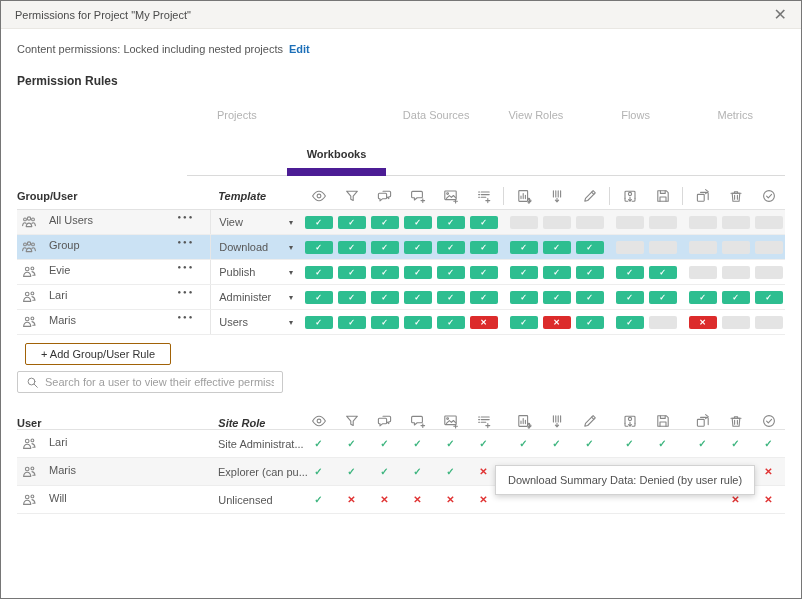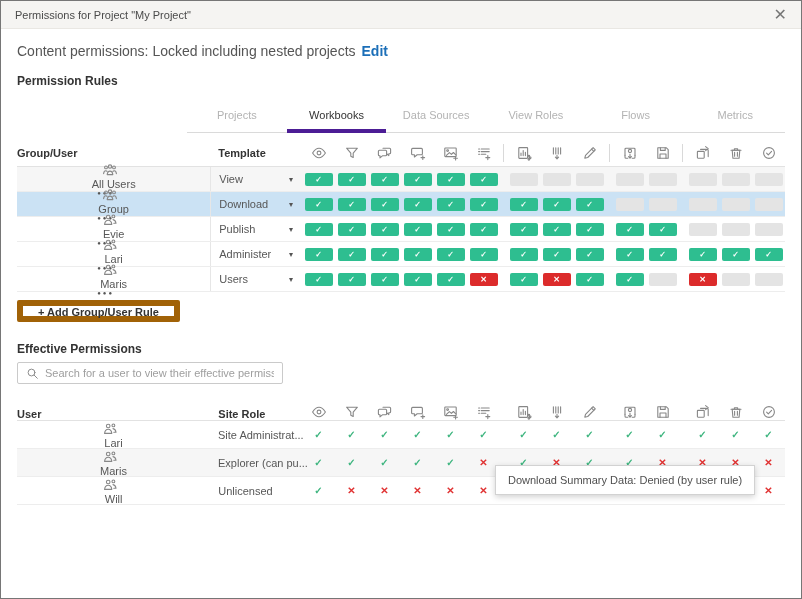--- a/index.html
+++ b/index.html
@@ -17,53 +17,53 @@
   }
   .titlebar {
     height: 28px; background: #f5f4f2;
     border-bottom: 1px solid #e9e7e3;
     display: flex; align-items: center; justify-content: space-between;
     padding: 0 14px;
   }
   .title { font-size: 11px; color: #4a4a4a; }
   .close-btn { font-size: 16px; line-height: 16px; color: #767676; cursor: pointer; font-weight: 300; }
   .content { padding: 14px 16px 0 16px; }
-  .cp-line { font-size: 14px; color: #555; height: 14px; }
+  .cp-line { font-size: 11px; color: #555; height: 14px; }
   .edit-link { color: var(--link, #1c6fb8); font-weight: 700; margin-left: 6px; cursor: pointer; }
   .section-heading { font-size: 12px; font-weight: 700; color: #333; margin-top: 17px; height: 14px; }
 
   .tabs { margin: 17px 0 0 170px; display: flex; border-bottom: 1px solid #dadada; }
   .tab { flex: 1; text-align: center; font-size: 11px; color: #b3b3b3; padding: 4px 0 8px 0; cursor: pointer; }
-  .tab.active { color: #333; font-weight: 400; border-bottom: 4px solid #4c1d95; margin-bottom: -1px; }
+  .tab.active { color: #333; font-weight: 700; border-bottom: 8px solid #4c1d95; margin-bottom: -1px; margin-top: 39px; }
 
   .thead { display: flex; align-items: center; height: 28px; margin-top: 6px; border-bottom: 1px solid #e2e2e2; }
   .col-head { font-size: 11px; font-weight: 700; color: #333; }
   .cell-name-w { width: 194px; }
-  .cell-template-w { width: 92px; padding-left: 8px; }
+  .cell-template-w { width: 92px; padding-left: 8px; font-style: italic; }
   .caps { flex: 1; display: flex; align-items: center; }
   .cap-col { width: 33px; display: flex; justify-content: center; align-items: center; }
   .cap-divider { width: 7px; display: flex; justify-content: center; }
   .thead .cap-divider::before { content: ''; width: 1px; height: 18px; background: #d9d9d9; }
   .cap-spacer { width: 7px; }
 
   .prow { display: flex; align-items: center; height: 25px; border-bottom: 1px solid #ededed; font-size: 11px; color: #575757; cursor: pointer; }
   .prow.shade { background: #f6f6f6; }
   .prow.selected { background: var(--selected, #cbe2f4); }
-  .cell-name { width: 194px; display: flex; align-items: center; flex-direction: column; }
+  .cell-name { width: 194px; display: flex; align-items: flex-start; }
   .row-icon { width: 18px; height: 16px; margin: 0 10px 0 4px; flex: none; display:flex; align-items:center; }
   .row-name { flex: 1; }
   .row-menu { padding-right: 16px; color: #555; font-size: 6px; letter-spacing: 2px; cursor: pointer; }
   .cell-template { width: 92px; height: 100%; border-left: 1px solid #e6e6e6; display: flex; align-items: center; justify-content: space-between; padding: 0 9px 0 8px; }
   .caret { font-size: 8px; color: #555; }
   .chip { width: 28px; height: 13px; border-radius: 2px; display: flex; align-items: center; justify-content: center; font-size: 8px; font-weight: 700; color: #fff; cursor: pointer; }
   .chip.allow { background: var(--allow, #2ebe90); }
   .chip.deny  { background: var(--deny, #dc2b2b); }
   .chip.unset { background: var(--unset, #e4e4e4); }
 
-  .add-btn { margin-top: 8px; height: 22px; padding: 0 15px; border: 6px solid #a16207; border-radius: 2px; background: #fff; font-size: 11px; font-weight: 700; color: #333; font-family: inherit; cursor: pointer; }
+  .add-btn { margin-top: 8px; height: 22px; padding: 0 15px; border: 1px solid #a16207; border-radius: 2px; background: #fff; font-size: 11px; font-weight: 400; color: #333; font-family: inherit; cursor: pointer; margin-left: 8px; }
 
   .search-box { margin-top: 6px; width: 266px; height: 22px; border: 1px solid #cacaca; border-radius: 2px; display: flex; align-items: center; padding: 0 8px; gap: 6px; background:#fff; }
   .search-box input { border: none; outline: none; font-size: 11px; flex: 1; color: #555; font-family: inherit; background: transparent; }
   .search-box input::placeholder { color: #9e9e9e; }
 
   .thead2 { display: flex; align-items: flex-end; height: 26px; margin-top: 11px; border-bottom: 1px solid #e2e2e2; }
   .erow { display: flex; align-items: center; height: 28px; border-bottom: 1px solid #ededed; font-size: 11px; color: #575757; }
   .erow.shade { background: #f6f6f6; }
   .cell-role { width: 92px; padding-left: 8px; white-space: nowrap; }
   .mark { width: 33px; text-align: center; font-size: 10px; font-weight: 700; }
@@ -532,21 +532,20 @@
             </div>
             <div class="cap-col">
               <div class="chip unset"></div>
             </div>
           </div>
         </div>
       </div>
 
     <button class="add-btn">+ Add Group/User Rule</button>
 
-    <div class="section-heading" style="margin-top:20px">Effective Permissions</div>
 
     <div class="search-box">
       <span>
         <svg width="13" height="13" viewBox="0 0 16 16" fill="none" stroke="#8a8a8a" stroke-width="1.2" stroke-linecap="round">
             <circle cx="6.8" cy="6.8" r="4.2"></circle>
             <path d="M9.9 9.9l4 4"></path>
           </svg>
       </span>
       <input type="text" placeholder="Search for a user to view their effective permissions" style="">
     </div>

